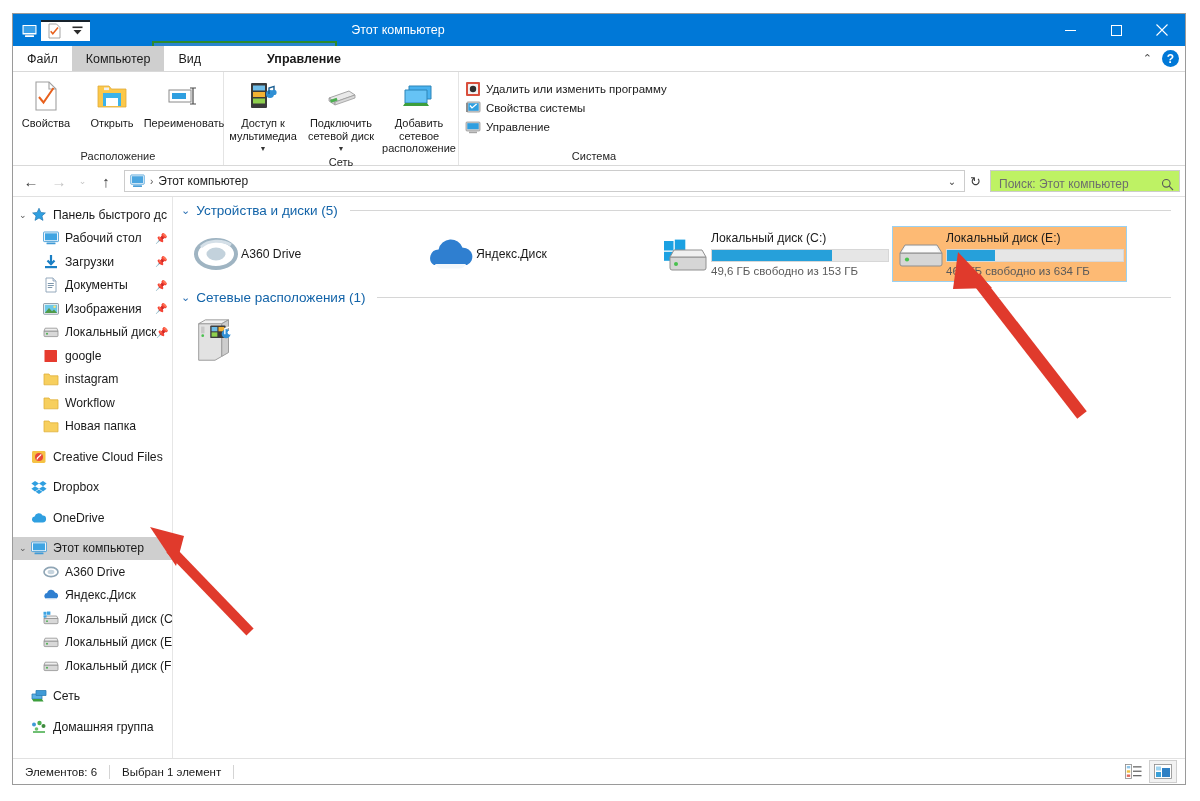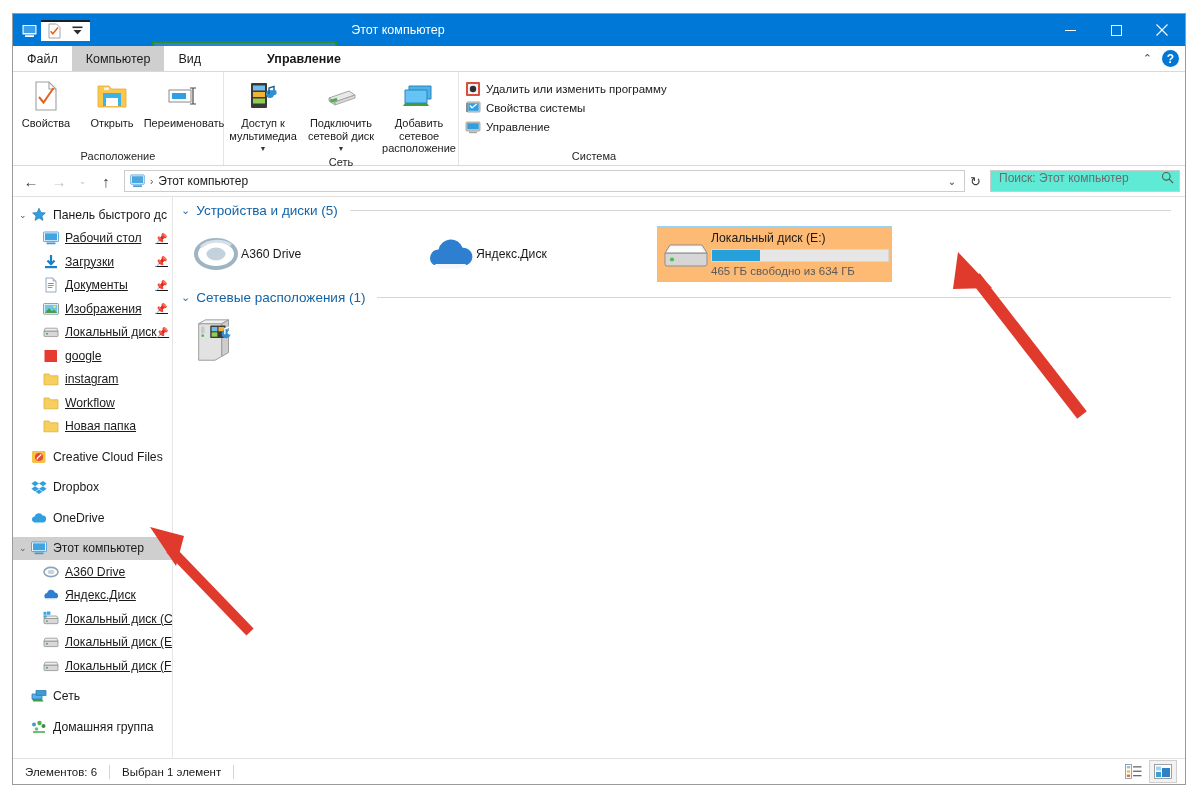--- a/index.html
+++ b/index.html
@@ -214,23 +214,23 @@
     margin-left: 3px;
     box-sizing: border-box;
   }
   .crumbtext { font-size: 12px; color: #1a1a1a; }
   .crumbsep { font-size: 10px; color: #555; margin: 0 5px; }
   .addr-actions { margin-left: auto; display: flex; align-items: center; }
   .addr-act { width: 20px; height: 20px; display:flex; align-items:center; justify-content:center; font-size: 10px; color: #444; }
   .searchbox {
     width: 190px; height: 22px;
     border: 1px solid #cccccc;
-    background: #5eead4;
-    display: flex;
-    align-items: flex-start;
+    background: #bef264;
+    display: flex;
+    align-items: flex-end;
     justify-content: space-between;
     padding: 0 5px 0 8px;
     margin-left: 4px;
     box-sizing: border-box;
   }
   .searchbox .ph { font-size: 12px; color: #6d6d6d; }
 
   
   .body {
     flex: 1;
@@ -259,21 +259,21 @@
     position: relative;
   }
   .navrow.selected { background: #cfcfcf; }
   .navrow .nicon {
     width: 16px; height: 16px;
     display: flex; align-items: center; justify-content: center;
     flex: 0 0 auto;
     margin-right: 6px;
   }
   .ind-0 { padding-left: 18px; }
-  .ind-1 { padding-left: 30px; text-decoration: underline; }
+  .ind-1 { padding-left: 30px; }
   .navrow .pin { margin-left: auto; color: #5b5b5b; font-size: 10px; }
   .navrow .chev { position: absolute; left: 6px; font-size: 9px; color: #5a5a5a; }
   .navgap { height: 7px; }
 
   .content {
     flex: 1;
     background: #ffffff;
     position: relative;
     overflow: hidden;
   }
@@ -794,20 +794,39 @@
           </div>
           <div class="tile simple">
             <span class="ticon">
               <svg width="48" height="38" viewBox="0 0 48 38">
                 <path d="M7 30 a8.5 8.5 0 0 1 4.6 -15.6 a12.5 12.5 0 0 1 24 -1.6 a9 9 0 0 1 4.4 17.2 Z" fill="#2f7fd0"></path>
                 <path d="M8 29 h31 a8 8 0 0 1 -6.6 4.6 H14.6 A8 8 0 0 1 8 29 Z" fill="#f2f7fb"></path>
               </svg>
             </span>
             <span class="tinfo">
               <span class="tname">Яндекс.Диск</span>
+            </span>
+          </div>
+          <div class="tile">
+            <span class="ticon">
+              <svg width="48" height="42" viewBox="0 0 48 42">
+                <rect x="2" y="8" width="9.5" height="9.5" fill="#1ba1e2"></rect>
+                <rect x="12.8" y="6.6" width="10.5" height="10.9" fill="#1ba1e2"></rect>
+                <rect x="2" y="18.8" width="9.5" height="9" fill="#1ba1e2"></rect>
+                <path d="M8 24 h36 v11 a2 2 0 0 1 -2 2 H10 a2 2 0 0 1 -2 -2 Z" fill="#d6d6d6" stroke="#909090" stroke-width="1"></path>
+                <path d="M12 17 h28 l4 7 H8 Z" fill="#f0f0f0" stroke="#909090" stroke-width="1"></path>
+                <circle cx="14" cy="31" r="2" fill="#49c14e"></circle>
+              </svg>
+            </span>
+            <span class="tinfo">
+              <span class="tname">Локальный диск (C:)</span>
+              <span class="tbar-outer">
+                <span class="tbar-fill" style="display:block;width:68%"></span>
+              </span>
+              <span class="tfree">49,6 ГБ свободно из 153 ГБ</span>
             </span>
           </div>
           <div class="tile selected">
             <span class="ticon">
               <svg width="48" height="34" viewBox="0 0 48 34">
                 <path d="M3 16 h42 v11 a2 2 0 0 1 -2 2 H5 a2 2 0 0 1 -2 -2 Z" fill="#d6d6d6" stroke="#8f8f8f" stroke-width="1"></path>
                 <path d="M8 8 h32 l5 8 H3 Z" fill="#f2f2f2" stroke="#8f8f8f" stroke-width="1"></path>
                 <path d="M9 9.2 h29 l3.6 5.8 H5.5 Z" fill="#fbfbfb"></path>
                 <circle cx="10" cy="22.5" r="2.1" fill="#49c14e"></circle>
               </svg>

